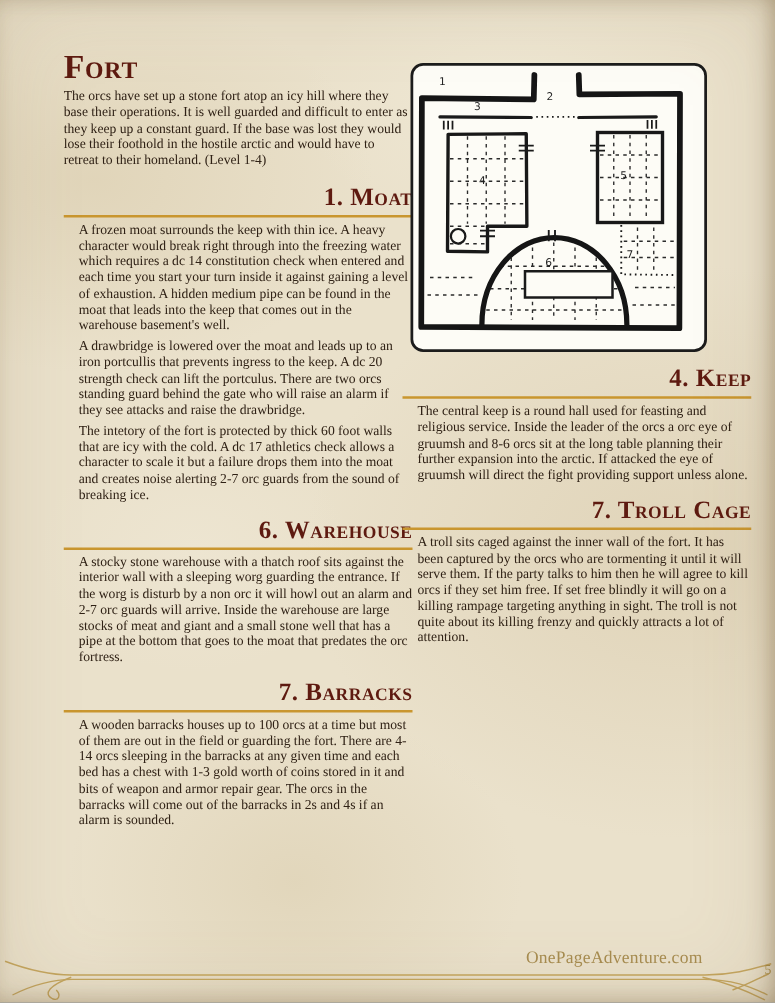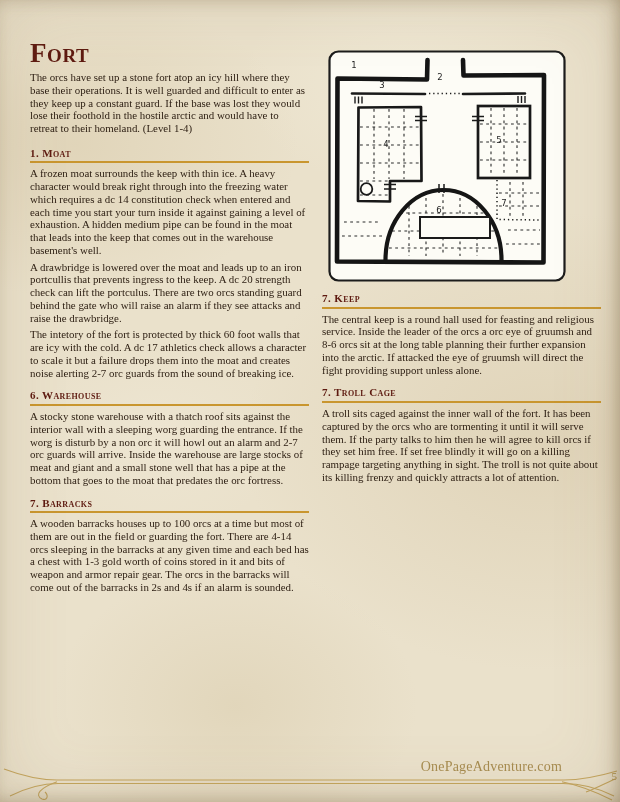--- a/index.html
+++ b/index.html
@@ -16,32 +16,33 @@
   }
   .page::after {
     content:""; position:absolute; inset:0; pointer-events:none;
     box-shadow:
       inset 0 0 70px rgba(128,103,66,0.16),
       inset -12px 0 20px -10px rgba(110,88,52,0.38),
       inset 0 -12px 20px -10px rgba(110,88,52,0.28),
       inset 0 10px 18px -10px rgba(110,88,52,0.18);
   }
   .col { position:absolute; top:40px; width:279px; }
-  .col-left  { left:30px; }
+  .col-left  { left:51px; }
   .col-right { left:322px; }
   h1.title {
     margin:0 0 4px 0; font-size:27px; line-height:1;
     color:#5e1a10; font-weight:bold; font-variant:small-caps; letter-spacing:0.6px;
   }
   h2.sec {
-    margin:10px 0 0 0; padding-bottom:2px; font-size:11px; line-height:1.15;
+    margin:10px 0 0 0; padding-bottom:2px; font-size:20px; line-height:1.15;
     color:#5e1a10; font-weight:bold; font-variant:small-caps; letter-spacing:0.4px;
     border-bottom:2px solid #c9962f;
+    text-align:right;
   }
-  p.body { margin:4px 0 0 0; font-size:10.9px; line-height:1.17; color:#2f2115; }
+  p.body { margin:4px 0 0 12px; font-size:10.9px; line-height:1.17; color:#2f2115; }
   p.intro { margin:4px 0 12px 0; font-size:10.9px; line-height:1.17; color:#2f2115; }
   figure.map-fig { margin:10px 0 0 6px; width:238px; height:232px; }
   .footer-site {
     position:absolute; top:759px; right:58px; font-size:14px;
     color:#a78c50; letter-spacing:0.2px;
   }
   .footer-line { position:absolute; left:0; top:768px; }
   .page-num {
     position:absolute; top:770px; right:3px; font-size:11px; color:#ae9147;
   }
@@ -122,21 +123,21 @@
           <text x="54" y="38">3</text>
           <text x="58" y="97">4</text>
           <text x="171" y="93">5</text>
           <text x="111" y="163">6</text>
           <text x="176" y="156">7</text>
         </g>
       </svg>
     </figure>
 
     <section>
-      <h2 class="sec">7. Keep</h2>
+      <h2 class="sec">4. Keep</h2>
       <p class="body">The central keep is a round hall used for feasting and religious service. Inside the leader of the orcs a orc eye of gruumsh and 8-6 orcs sit at the long table planning their further expansion into the arctic. If attacked the eye of gruumsh will direct the fight providing support unless alone.</p>
     </section>
 
     <section>
       <h2 class="sec">7. Troll Cage</h2>
       <p class="body">A troll sits caged against the inner wall of the fort. It has been captured by the orcs who are tormenting it until it will serve them. If the party talks to him then he will agree to kill orcs if they set him free. If set free blindly it will go on a killing rampage targeting anything in sight. The troll is not quite about its killing frenzy and quickly attracts a lot of attention.</p>
     </section>
   </div>
 
   <div class="footer-site">OnePageAdventure.com</div>

